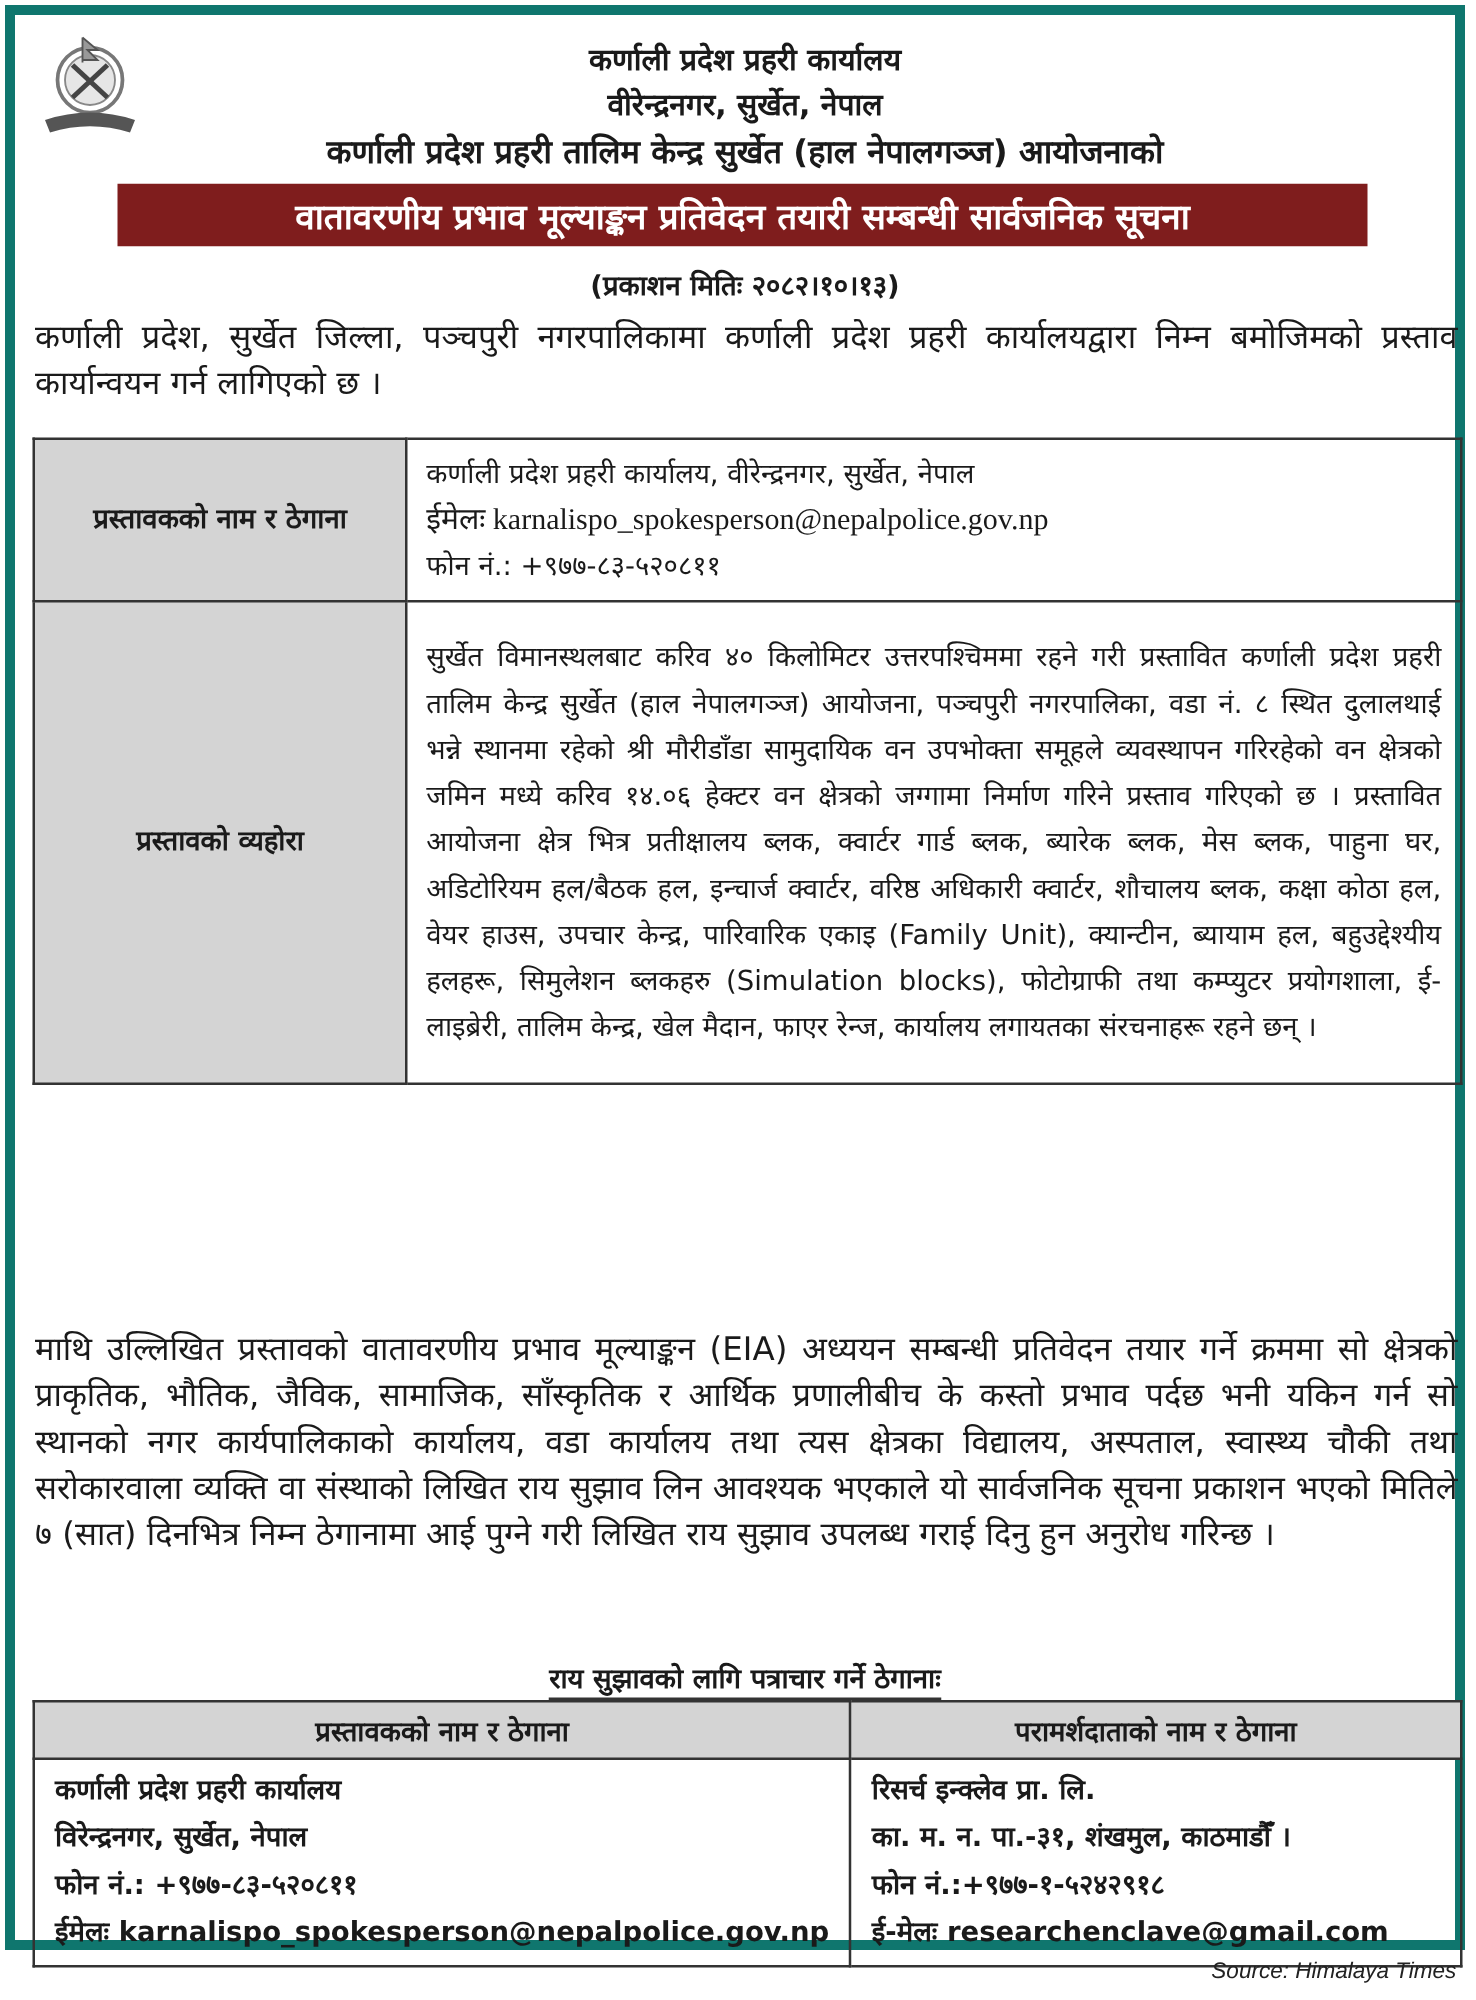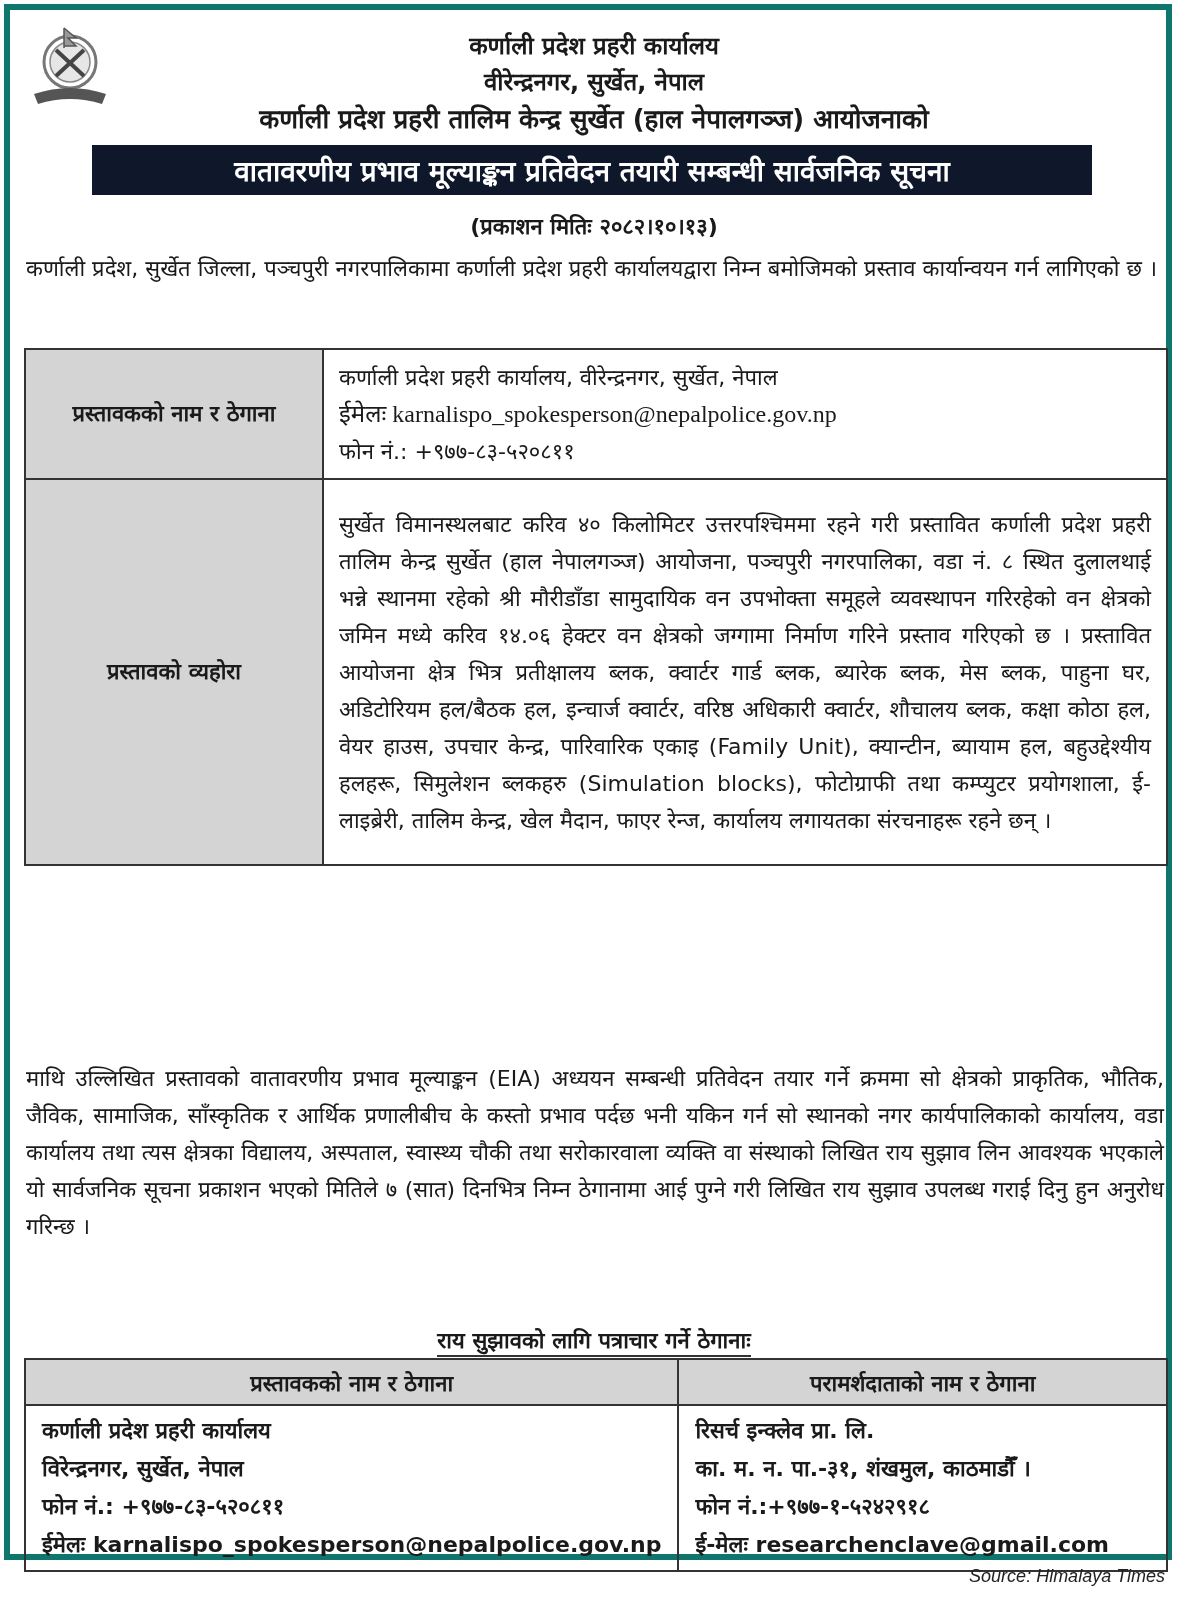--- a/index.html
+++ b/index.html
@@ -1,47 +1,47 @@
 <!DOCTYPE html>
 <html><head>
   <meta charset="utf-8">
   <style>
     * { box-sizing: border-box; margin: 0; padding: 0; }
     html, body { width: 1181px; height: 1600px; background: #ffffff; overflow: hidden; }
     body { font-family: "DejaVu Sans", sans-serif; color: #1a1a1a; position: relative; }
 
     .frame {
       position: absolute; left: 4px; top: 4px; width: 1168px; height: 1556px;
-      border: 6px solid #0f766e; background: #fff;
+      border: 8px solid #0f766e; background: #fff;
     }
 
     
     .logo {
       position: absolute; left: 14px; top: 10px; width: 92px; height: 92px;
     }
     .hdr-line {
       position: absolute; left: 0; width: 1168px; text-align: center;
       font-weight: bold; color: #1a1a1a; white-space: nowrap;
     }
     .hdr1 { top: 18px; font-size: 24px; }
     .hdr2 { top: 54px; font-size: 24px; }
     .hdr3 { top: 90px; font-size: 26px; }
 
     .title-bar {
       position: absolute; left: 82px; top: 135px; width: 1000px; height: 50px;
-      background: #0f172a; color: #fff; font-size: 28px; font-weight: bold;
+      background: #7f1d1d; color: #fff; font-size: 28px; font-weight: bold;
       display: flex; align-items: center; justify-content: center; white-space: nowrap;
     }
     .pub-date {
       position: absolute; left: 0; top: 200px; width: 1168px; text-align: center;
       font-size: 22px; font-weight: bold;
     }
 
     .para {
-      position: absolute; left: 16px; width: 1138px; font-size: 22px; line-height: 37px;
+      position: absolute; left: 16px; width: 1138px; font-size: 26px; line-height: 37px;
       text-align: justify;
     }
     .intro { top: 240px; }
 
     
     .main-table {
       position: absolute; left: 14px; top: 338px; width: 1144px;
       border: 2px solid #333; border-collapse: collapse;
     }
     .main-table td { border: 2px solid #333; vertical-align: middle; }

